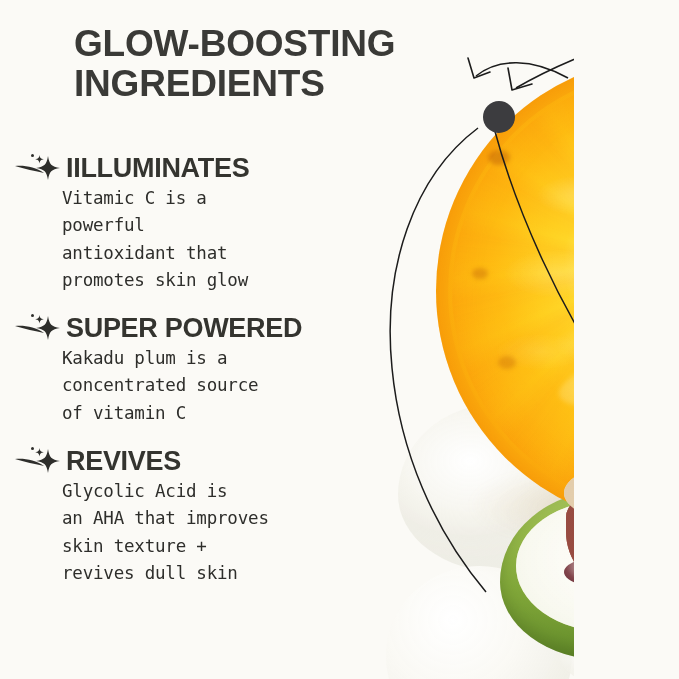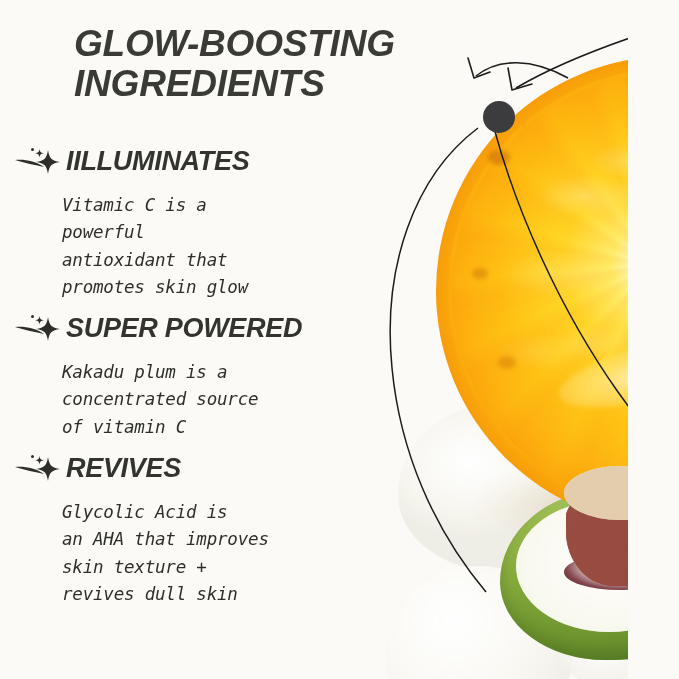--- a/index.html
+++ b/index.html
@@ -11,25 +11,24 @@
   }
 
   body {
     background: #FBFAF6;
     font-family: "Liberation Sans", sans-serif;
     position: relative;
   }
 
   #stage {
     position: relative;
-    width: 628px;
+    width: 574px;
     height: 679px;
     background: #FBFAF6;
     overflow: hidden;
-    font-style: italic;
   }
 
   
   #imagery {
     position: absolute;
     inset: 0;
     z-index: 1;
     pointer-events: none;
   }
 
@@ -401,21 +400,21 @@
     width: 400px;
   }
 
   .feature {
     position: relative;
     margin-bottom: 12px;
   }
 
   .feature-head {
     display: flex;
-    align-items: flex-start;
+    align-items: flex-end;
     gap: 2px;
     height: 38px;
   }
 
   .sparkle-icon {
     width: 50px;
     height: 32px;
     margin-left: 14px;
     flex: 0 0 auto;
     display: block;
@@ -424,21 +423,21 @@
   .feature-title {
     font-size: 27px;
     font-weight: 700;
     letter-spacing: -0.3px;
     color: #34342F;
     white-space: nowrap;
   }
 
   .feature-body {
     margin-left: 62px;
-    margin-top: 8px;
+    margin-top: 1px;
     font-family: "DejaVu Sans Mono", "Liberation Mono", monospace;
     font-size: 17.5px;
     line-height: 1.56;
     color: #2E2E2B;
     max-width: 310px;
     white-space: pre-line;
     letter-spacing: -0.2px;
   }
 </style>
 </head>

